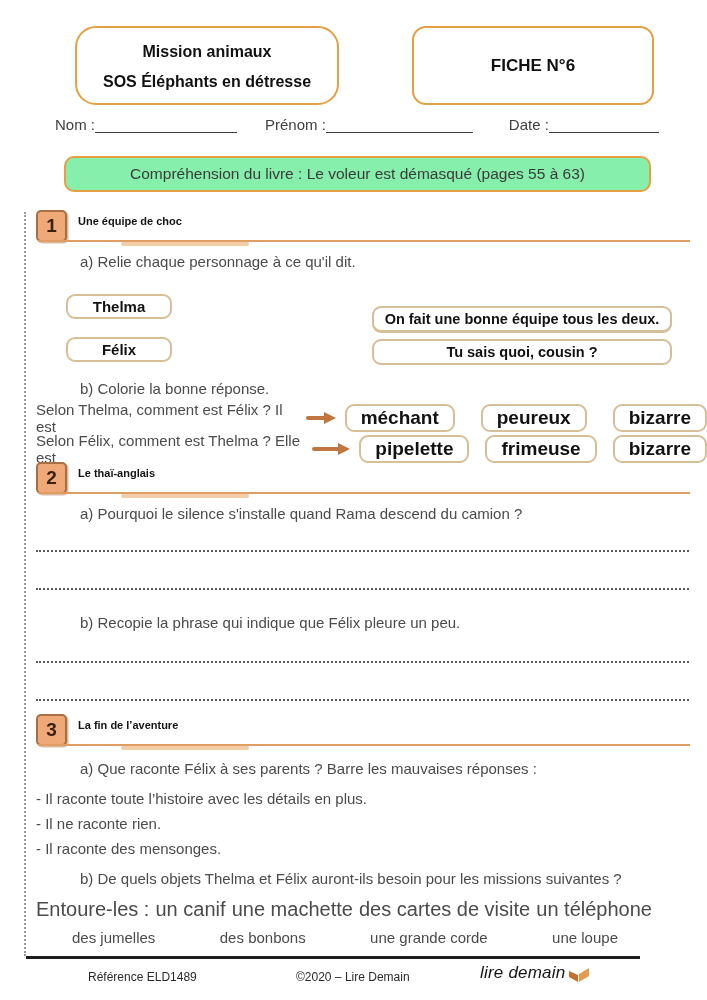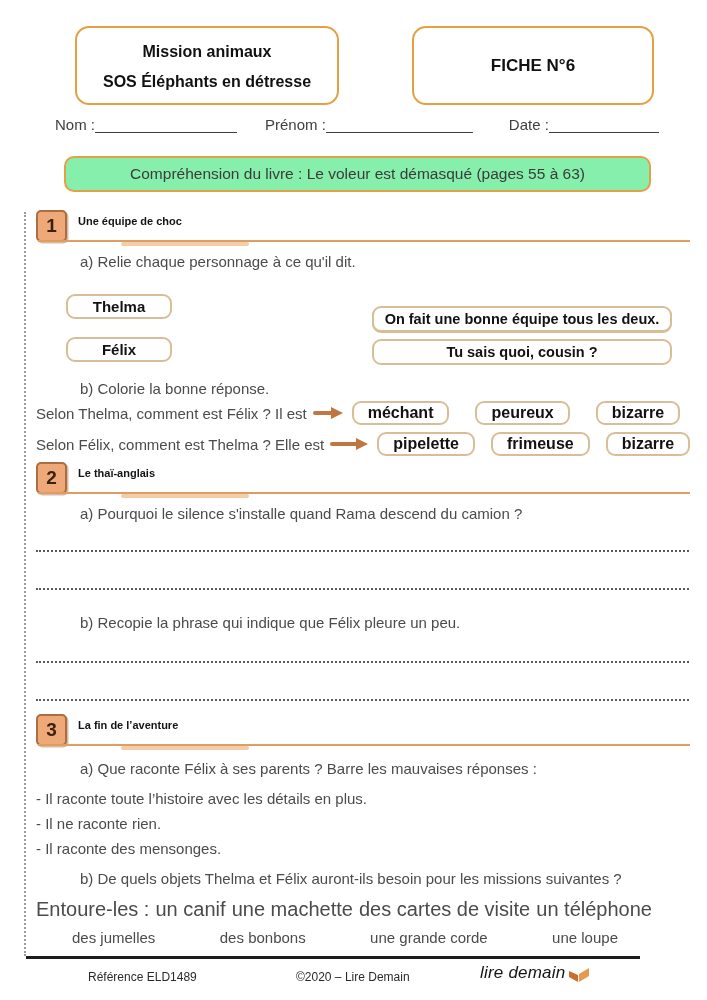--- a/index.html
+++ b/index.html
@@ -3,21 +3,21 @@
 <meta charset="utf-8">
 <style>
   html,body{margin:0;padding:0;background:#ffffff;}
   .page{position:relative;width:707px;height:1000px;background:#fff;
         font-family:"Liberation Sans",sans-serif;color:#4b4b4b;overflow:hidden;}
 
   
   .hdr-row{position:absolute;top:26px;left:75px;right:53px;display:flex;justify-content:space-between;}
   .hdr-box{border:2px solid #E5A043;border-radius:14px;background:#fff;}
   .book-box{width:248px;padding:9px 6px 7px;text-align:center;font-weight:bold;color:#111;
-            font-size:16px;line-height:1.85;}
+            font-size:16px;line-height:1.85;border-radius:21px;}
   .fiche-box{width:238px;display:flex;align-items:center;justify-content:center;
              font-weight:bold;font-size:17px;color:#111;}
 
   
   .id-row{position:absolute;top:116px;left:55px;right:48px;display:flex;align-items:flex-end;
           font-size:15px;color:#3f3f3f;}
   .id-label{white-space:nowrap;}
   .id-field{border-bottom:1.5px solid #3c3c3c;height:16px;}
   .f-nom{width:152px;}.f-prenom{width:158px;}.f-date{width:118px;}
   .sp1{width:30px;}.sp2{width:38px;}
@@ -45,21 +45,21 @@
 
   .tanbox{border:2px solid #D8BE97;border-radius:9px;background:#fff;text-align:center;
           font-weight:bold;color:#121212;}
 
   
   .match{position:absolute;top:272px;left:66px;right:35px;height:95px;}
   .char-box{position:absolute;left:0;width:86px;font-size:15px;padding:2px 8px;}
   .quote-box{position:absolute;right:0;width:288px;font-size:14.5px;padding:3px 4px;white-space:nowrap;}
 
   .q-row{position:absolute;left:36px;display:flex;align-items:center;font-size:15px;color:#4b4b4b;}
-  .opt-box{font-size:16px;padding:1px 14px;white-space:nowrap;}
+  .opt-box{font-size:19px;padding:1px 14px;white-space:nowrap;}
   .gap26{margin-right:26px;}.gap16{margin-right:16px;}
   .arrow{margin:0 9px 0 6px;line-height:0;}
 
   
   .dotline{position:absolute;left:36px;right:18px;height:0;border-top:2px dotted #5a5a5a;}
 
   
   .strike-opt{position:absolute;left:36px;font-size:15px;color:#4b4b4b;white-space:nowrap;}
   .items-row1{position:absolute;top:898px;left:36px;width:616px;display:flex;
               justify-content:space-between;font-size:20px;}

